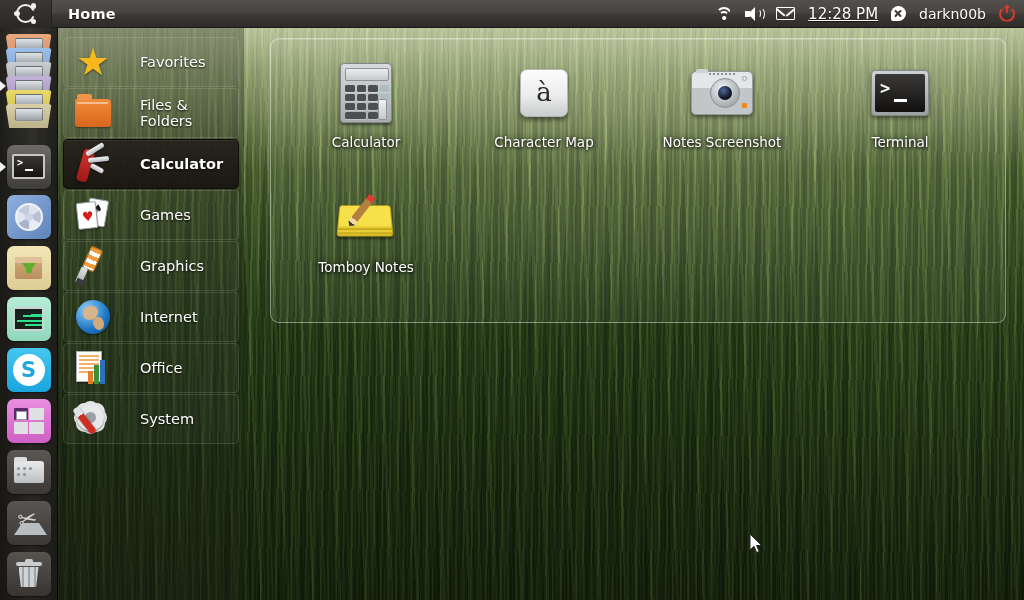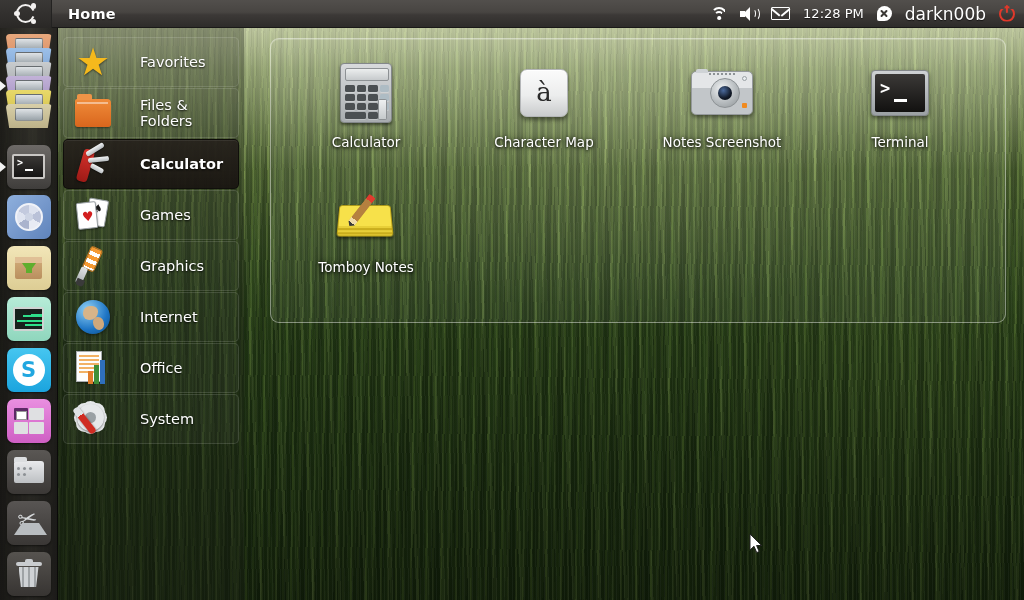--- a/index.html
+++ b/index.html
@@ -96,26 +96,26 @@
               border-top:7px solid transparent; border-bottom:7px solid transparent; border-right:7px solid #fff; }
   .spk .w{ position:absolute; border:1.6px solid #fff; border-radius:50%;
            border-left-color:transparent; border-top-color:transparent; border-bottom-color:transparent; }
   .spk .w1{ width:6px; height:9px; left:10px; top:2.5px; }
   .spk .w2{ width:10px; height:14px; left:10px; top:0; }
   
   .env{ position:relative; width:19px; height:13px; border:1.7px solid #fff; border-radius:1px; }
   .env:before,.env:after{ content:""; position:absolute; top:0px; width:11.4px; height:1.7px; background:#fff; }
   .env:before{ left:-.5px; transform-origin:left top; transform:rotate(40deg); }
   .env:after{ right:-.5px; transform-origin:right top; transform:rotate(-40deg); }
-  #clock{ font-size:13px; text-shadow:0 1px 1px rgba(0,0,0,.6); }
+  #clock{ font-size:15px; text-shadow:0 1px 1px rgba(0,0,0,.6);text-decoration:underline; }
   .me-icon{ width:15px; height:15px; border-radius:50% 50% 50% 2px; background:#fff; position:relative; }
   .me-icon:before,.me-icon:after{ content:""; position:absolute; left:6.3px; top:3px; width:2px; height:9px;
       background:#3c3937; border-radius:1px; }
   .me-icon:before{ transform:rotate(45deg); } .me-icon:after{ transform:rotate(-45deg); }
-  #username{ font-size:17px; text-shadow:0 1px 1px rgba(0,0,0,.6); }
+  #username{ font-size:14px; text-shadow:0 1px 1px rgba(0,0,0,.6); }
   .power{ width:16px; height:16px; position:relative; }
   .power .ring{ position:absolute; inset:0; border:2.2px solid #e0392b; border-radius:50%;
                 clip-path:polygon(0 22%,35% 22%,35% 0,65% 0,65% 22%,100% 22%,100% 100%,0 100%); }
   .power .bar{ position:absolute; left:50%; top:-1px; transform:translateX(-50%);
                width:2.2px; height:8px; background:#e0392b; border-radius:1px; }
 
   
   #launcher{
     position:absolute; left:0; top:28px; width:58px; height:572px;
     background:linear-gradient(to right,rgba(24,22,21,.93),rgba(41,38,36,.90) 55%,rgba(28,26,25,.94));

